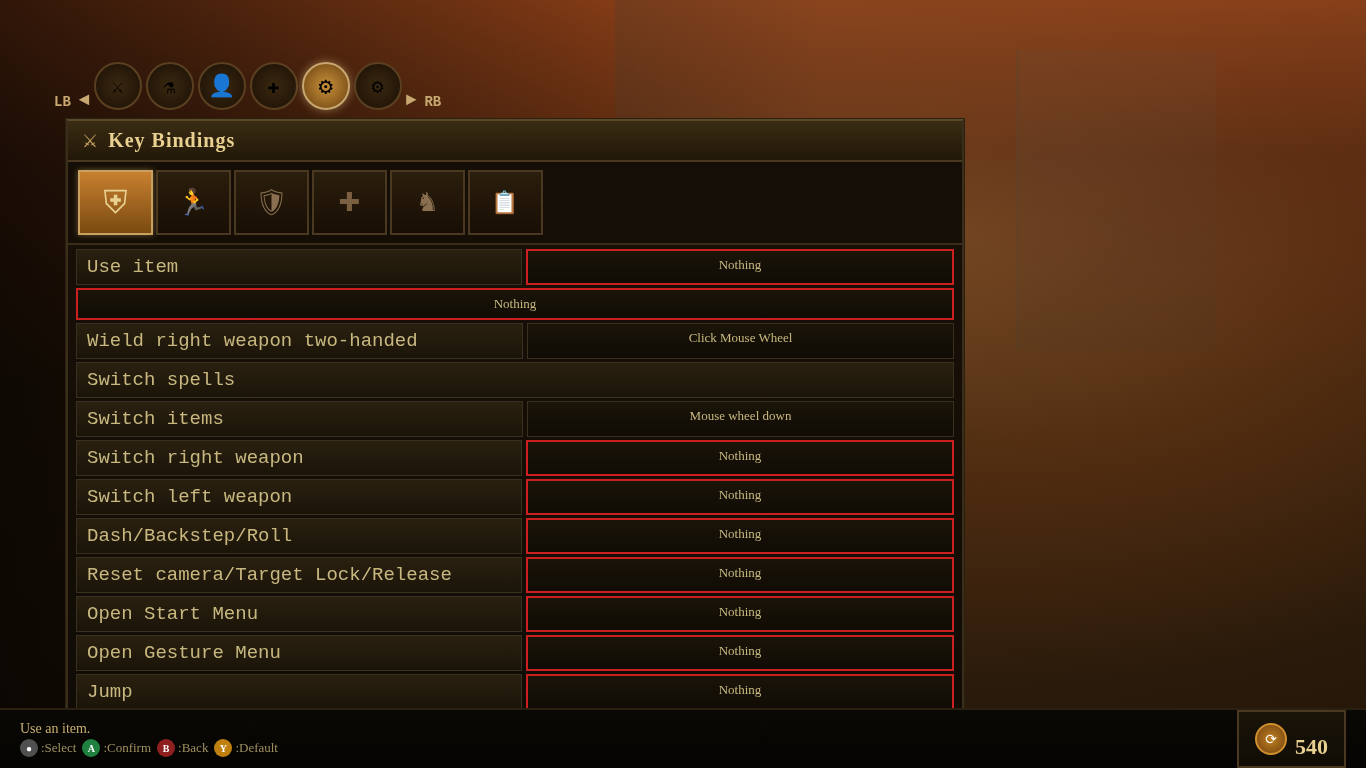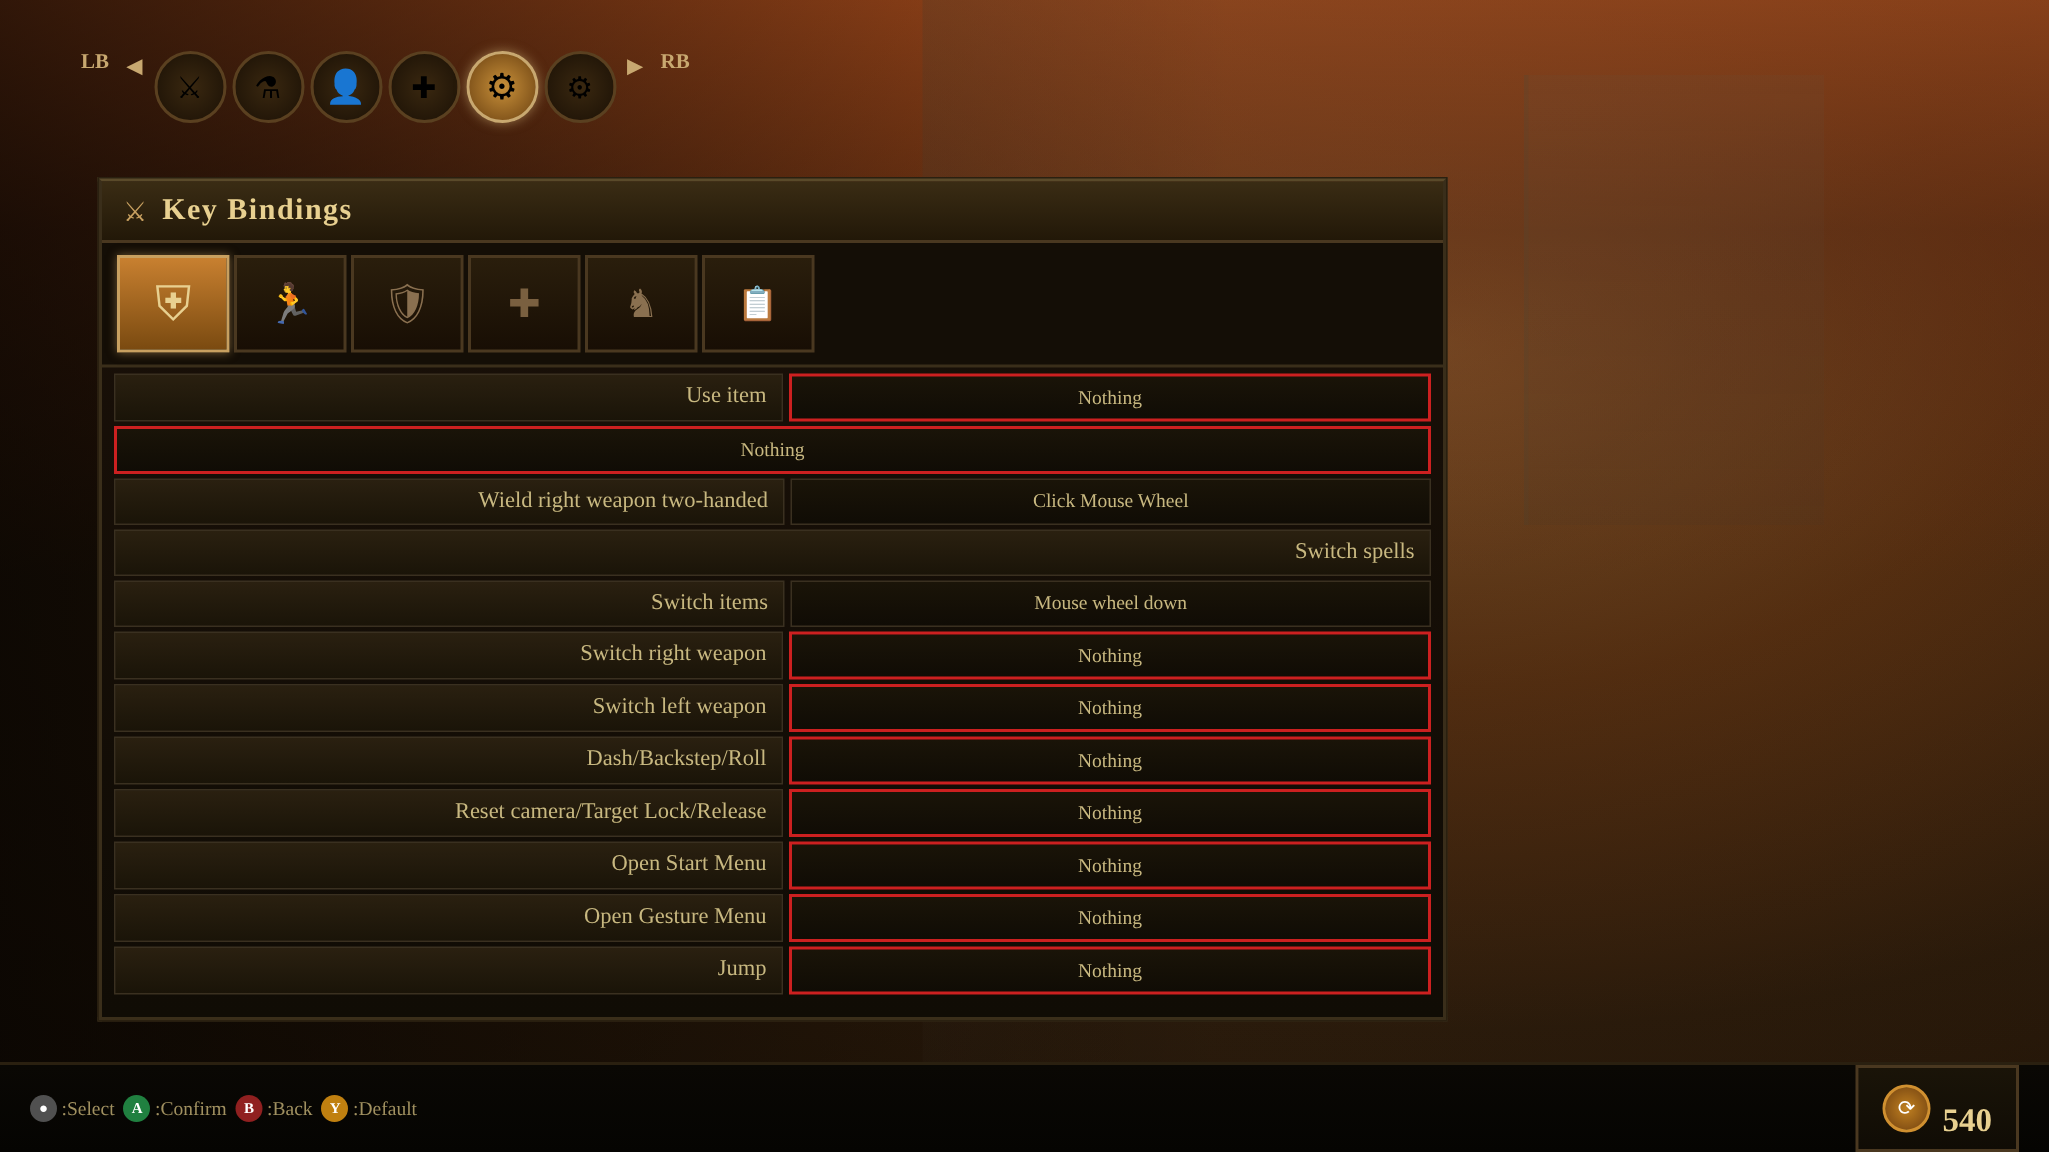--- a/index.html
+++ b/index.html
@@ -40,26 +40,27 @@
       position: absolute;
       left: 0; top: 0;
       width: 60%;
       height: 100%;
       background: linear-gradient(90deg, rgba(5,3,1,0.7) 0%, transparent 100%);
     }
 
     
     .top-nav {
       position: absolute;
-      top: 34px;
+      top: 62px;
       left: 50px;
       display: flex;
-      align-items: flex-start;
+      align-items: flex-end;
       gap: 4px;
       z-index: 10;
+      font-family: Liberation Mono, monospace;
     }
 
     .nav-arrow {
       color: #c8a870;
       font-size: 18px;
       font-weight: bold;
     }
 
     .nav-label {
       color: #c8a870;
@@ -160,24 +161,23 @@
       display: flex;
       gap: 4px;
       margin-bottom: 3px;
     }
 
     .binding-action {
       flex: 1;
       background: linear-gradient(180deg, #2a2010 0%, #1a1408 100%);
       border: 1px solid #3a3020;
       color: #c8b880;
-      font-size: 15px;
+      font-size: 19px;
       padding: 6px 10px;
-      font-family: Liberation Serif, serif;
-      text-align: right;
+      font-family: Liberation Mono, monospace;
     }
 
     .binding-key {
       flex: 1;
       background: linear-gradient(180deg, #1a1408 0%, #100c05 100%);
       border: 1px solid #3a3020;
       color: #c8b880;
       font-size: 13px;
       padding: 6px 0;
       text-align: center;
@@ -368,20 +368,21 @@
       <div class="binding-row">
         <div class="binding-action">Jump</div>
         <div class="binding-key highlighted">Nothing</div>
       </div>
     </div>
 
 </div>
 
 <div class="bottom-bar">
   <div class="bottom-hint">
+    <div class="hint-line1">Use an item.</div>
     <div class="hint-line2">
       <span class="hint-btn">
         <span class="btn-circle btn-gray">●</span>
         <span>:Select</span>
       </span>
       <span class="hint-btn">
         <span class="btn-circle btn-green">A</span>
         <span>:Confirm</span>
       </span>
       <span class="hint-btn">

